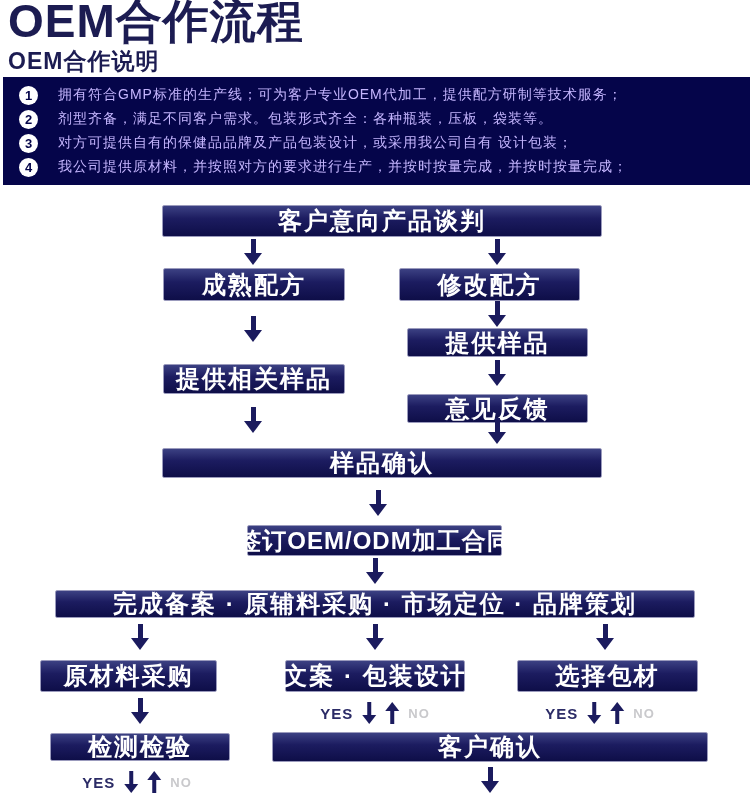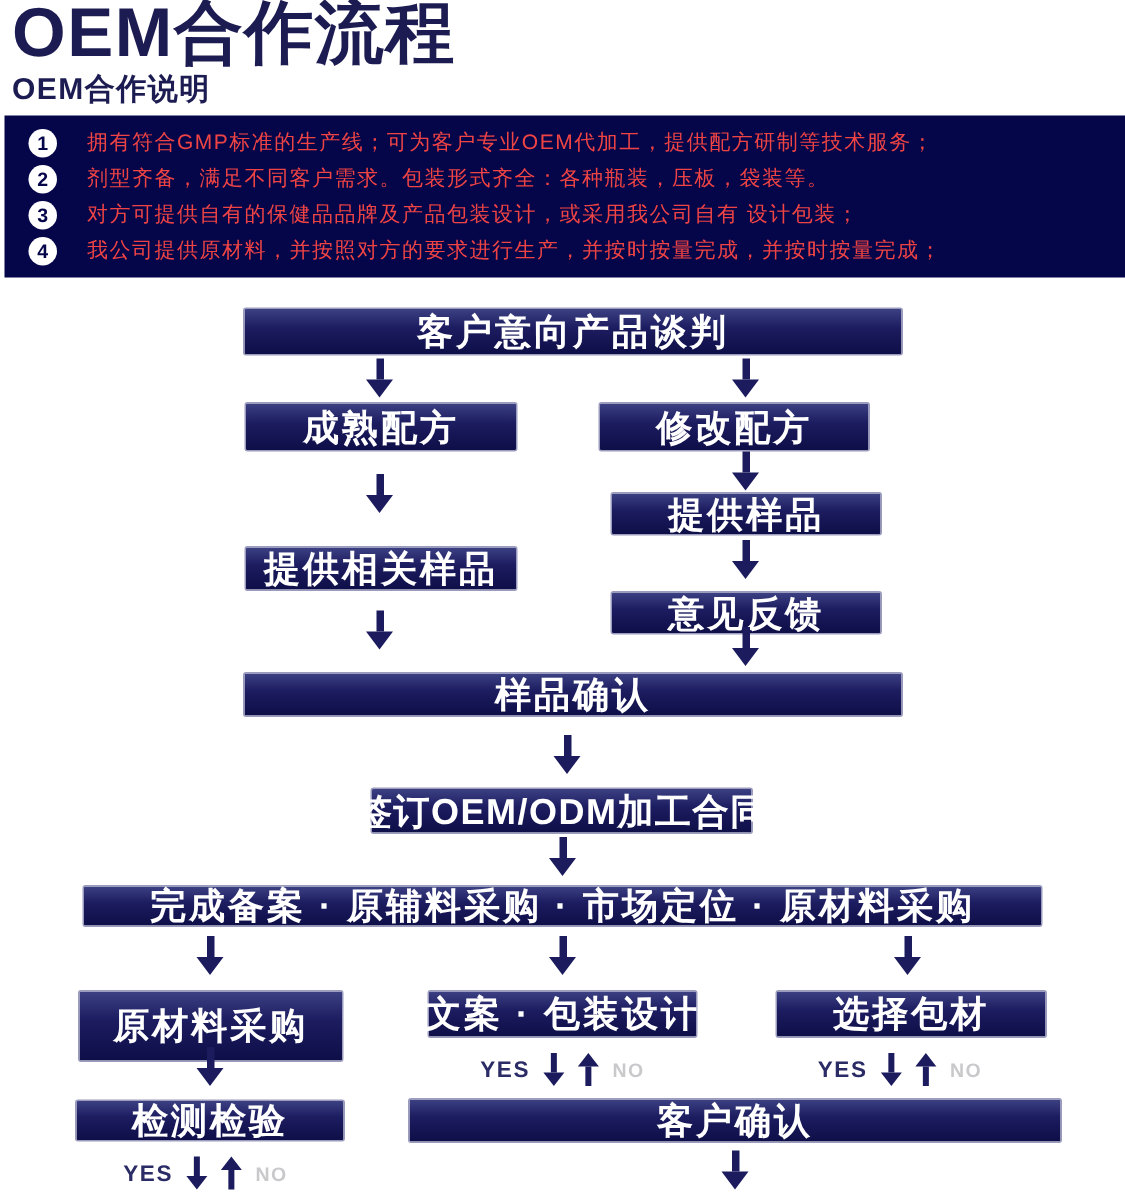--- a/index.html
+++ b/index.html
@@ -17,38 +17,38 @@
   body{font-family:"Liberation Sans","DejaVu Sans",sans-serif;}
   .canvas{position:relative;width:750px;height:800px;background:#fff;overflow:hidden;}
 
   .page-title{
     position:absolute;left:8px;top:-4px;
     font-size:46px;font-weight:bold;color:var(--title);
     letter-spacing:1px;line-height:1.1;
   }
   .page-subtitle{
     position:absolute;left:8px;top:46px;
-    font-size:20px;font-weight:bold;color:var(--title);
+    font-size:23px;font-weight:bold;color:var(--title);
     letter-spacing:1px;
   }
 
   .banner{
     position:absolute;left:3px;top:77px;width:747px;height:108px;
     background:var(--banner-bg);
     display:flex;flex-direction:column;justify-content:space-around;
     padding:6px 10px 6px 16px;
   }
   .note-row{display:flex;align-items:center;gap:20px;}
   .num-circle{
     flex:0 0 auto;width:19px;height:19px;border-radius:50%;
     background:#fff;color:var(--banner-bg);
     font-size:13px;font-weight:bold;
     display:flex;align-items:center;justify-content:center;
   }
-  .note-text{color:#ef4444;font-size:14px;letter-spacing:1px;}
+  .note-text{color:#c4b5fd;font-size:14px;letter-spacing:1px;}
 
   .node{
     position:absolute;
     display:flex;align-items:center;justify-content:center;
     color:#fff;font-weight:bold;font-size:24px;letter-spacing:2px;
     background:linear-gradient(180deg,var(--box-top) 0%,var(--box-mid) 42%,var(--box-bottom) 100%);
     border:1px solid #9b9bbd;border-radius:2px;
     text-align:center;white-space:nowrap;
   }
 
@@ -95,22 +95,22 @@
   </div>
 
   <div class="node" style="left:162px;top:205px;width:440px;height:32px;">客户意向产品谈判</div>
   <div class="node" style="left:163px;top:268px;width:182px;height:33px;">成熟配方</div>
   <div class="node" style="left:399px;top:268px;width:181px;height:33px;">修改配方</div>
   <div class="node" style="left:407px;top:328px;width:181px;height:29px;">提供样品</div>
   <div class="node" style="left:163px;top:364px;width:182px;height:30px;">提供相关样品</div>
   <div class="node" style="left:407px;top:394px;width:181px;height:29px;text-align:center;">意见反馈</div>
   <div class="node" style="left:162px;top:448px;width:440px;height:30px;">样品确认</div>
   <div class="node" style="left:247px;top:525px;width:255px;height:31px;letter-spacing:1px;">签订OEM/ODM加工合同</div>
-  <div class="node" style="left:55px;top:590px;width:640px;height:28px;">完成备案 · 原辅料采购 · 市场定位 · 原材料采购</div>
-  <div class="node" style="left:52px;top:660px;width:177px;height:48px;">原材料采购</div>
+  <div class="node" style="left:55px;top:590px;width:640px;height:28px;">完成备案 · 原辅料采购 · 市场定位 · 品牌策划</div>
+  <div class="node" style="left:40px;top:660px;width:177px;height:32px;">原材料采购</div>
   <div class="node" style="left:285px;top:660px;width:180px;height:32px;">文案 · 包装设计</div>
   <div class="node" style="left:50px;top:733px;width:180px;height:28px;">检测检验</div>
   <div class="node" style="left:517px;top:660px;width:181px;height:32px;">选择包材</div>
   <div class="node" style="left:272px;top:732px;width:436px;height:30px;">客户确认</div>
 
   <div class="arr" style="left:253px;top:239px;">
       <div class="stem"></div>
       <div class="head"></div>
     </div>
   <div class="arr" style="left:497px;top:239px;">

